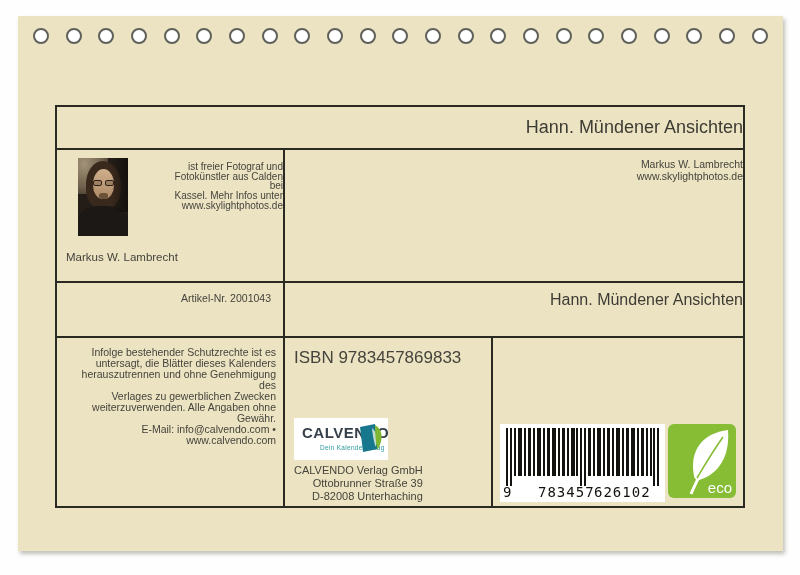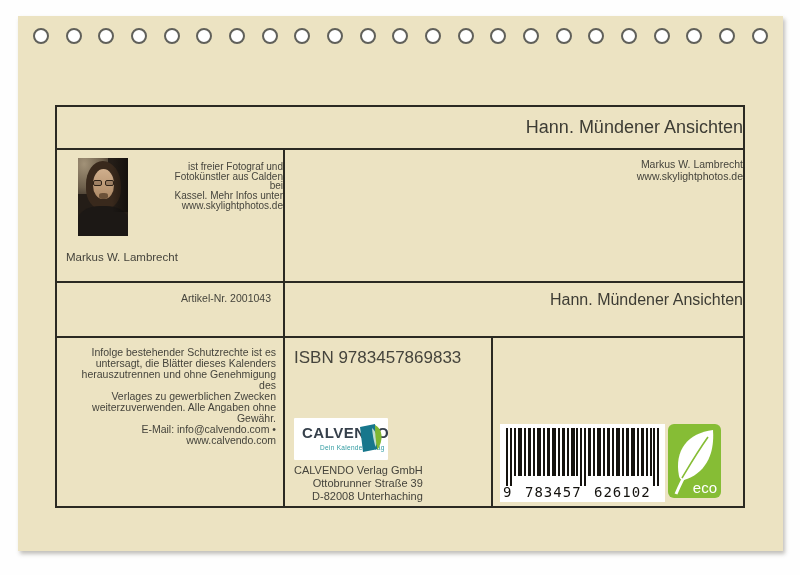--- a/index.html
+++ b/index.html
@@ -53,23 +53,23 @@
   .isbn { position:absolute; left:9px; top:10px; font-size:17px; }
   .logo-box { position:absolute; left:9px; top:80px; width:94px; height:42px; background:#ffffff; border-radius:1px; }
   .logo-brand { position:absolute; left:8px; top:6px; font-size:15px; font-weight:bold; letter-spacing:.5px; color:#36404b; }
   .logo-tag { position:absolute; left:26px; top:26px; font-size:6.5px; letter-spacing:.3px; color:#2f9aa0; }
   .logo-icon { position:absolute; right:4px; top:4px; }
   .address { position:absolute; left:9px; top:126px; font-size:11px; line-height:13px; }
 
   .barcode-box { position:absolute; left:7px; top:86px; width:165px; height:78px; background:#ffffff; }
   .bars { position:absolute; left:6px; top:4px; }
   .bc-digit { position:absolute; bottom:2px; font-size:14px; letter-spacing:1px; color:#14120e; font-family:"DejaVu Sans Mono", monospace; }
-  .bc-d1 { left:3px; } .bc-d2 { left:25px;margin-top:24px; } .bc-d3 { left:94px; }
-
-  .eco-box { position:absolute; left:175px; top:86px; width:53px; height:74px; background:#86bd35; border-radius:6px; }
+  .bc-d1 { left:3px; } .bc-d2 { left:38px;margin-top:24px; } .bc-d3 { left:94px; }
+
+  .eco-box { position:absolute; left:175px; top:86px; width:68px; height:74px; background:#86bd35; border-radius:6px; }
   .eco-label { position:absolute; right:4px; bottom:2px; font-size:15px; color:#ffffff; }
 </style>
 </head>
 <body>
 
 <div class="stage">
   <div class="page">
 
     <div class="holes">
         <span class="hole"></span>

